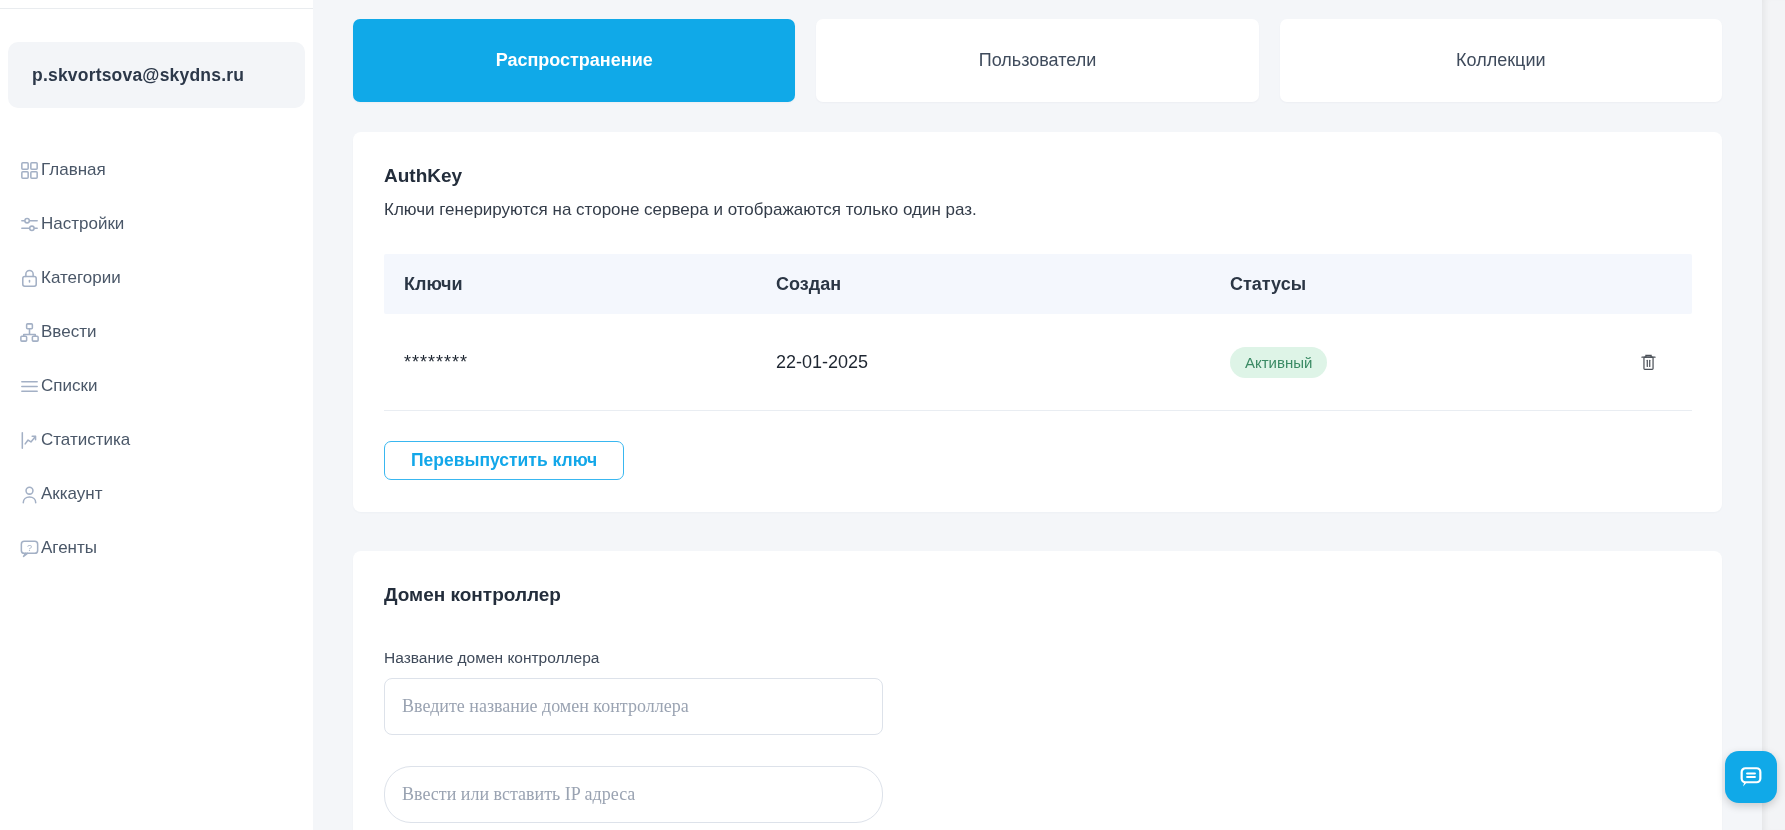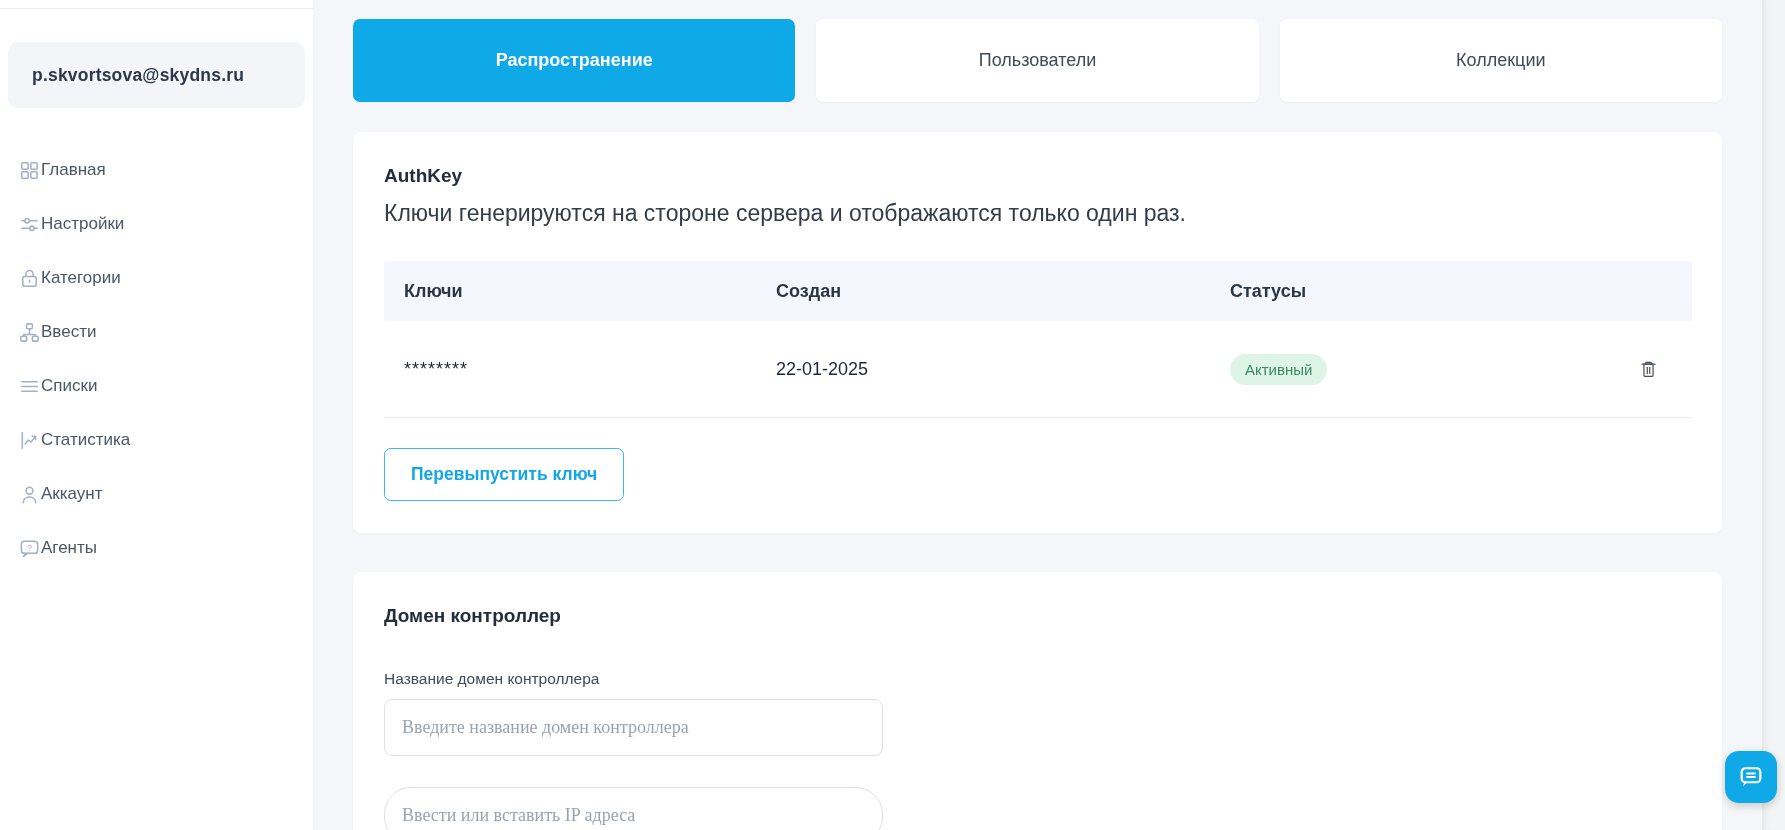--- a/index.html
+++ b/index.html
@@ -48,41 +48,41 @@
     box-shadow:0 1px 2px rgba(40,60,90,0.04);
   }
   .tab.active { background:#10a9e8; color:#ffffff; font-weight:bold; }
   .card {
     background:#ffffff; border-radius:8px;
     box-shadow:0 1px 2px rgba(40,60,90,0.03);
   }
   .card-authkey { margin-top:30px; padding:33px 30px 32px 31px; }
   .card-domain  { margin-top:39px; padding:33px 30px 60px 31px; }
   .card h2 { font-size:19px; font-weight:bold; color:#232d3b; }
-  .card .desc { margin-top:13px; font-size:23px; color:#333c49; }
+  .card .desc { margin-top:13px; font-size:17px; color:#333c49; }
   
   .table { margin-top:34px; width:100%; }
   .t-head, .t-row {
     display:grid; grid-template-columns:372px 454px 1fr 56px; align-items:center;
   }
   .t-head { background:#f4f7fd; height:60px; border-radius:2px; }
   .t-head .cell { font-size:18px; font-weight:bold; color:#2b3645; padding-left:20px; }
   .t-row { height:97px; border-bottom:1px solid #e9edf2; }
   .t-row .cell { font-size:18px; color:#1e2631; padding-left:20px; }
   .cell-key { letter-spacing:1px; }
   .badge {
     display:inline-block; background:#def4e7; color:#3a8a64;
     font-size:15px; padding:7px 15px; border-radius:16px;
   }
   .trash-btn { background:none; border:none; cursor:pointer; padding:2px; display:flex; }
   .trash-btn svg { width:21px; height:24px; }
   .trash-ico { fill:none; stroke:#4b5058; stroke-width:1.4; stroke-linecap:round; }
   
   .reissue-btn {
-    margin-top:30px; height:53px; padding:0 26px;
+    margin-top:30px; height:39px; padding:0 26px;
     background:#ffffff; border:1px solid #39b7f0; border-radius:7px;
     color:#12a7e9; font-weight:bold; font-size:17.5px; cursor:pointer;
     font-family:"Liberation Sans", sans-serif;
   }
   .field-label { display:block; margin-top:43px; font-size:15.5px; color:#3f4a5a; }
   .text-input {
     display:block; width:499px; height:57px; margin-top:11px;
     border:1px solid #dde2ea; border-radius:8px; background:#fff;
     padding:0 17px; font-size:18px; color:#333b47; outline:none;
     font-family:Liberation Serif, serif;

